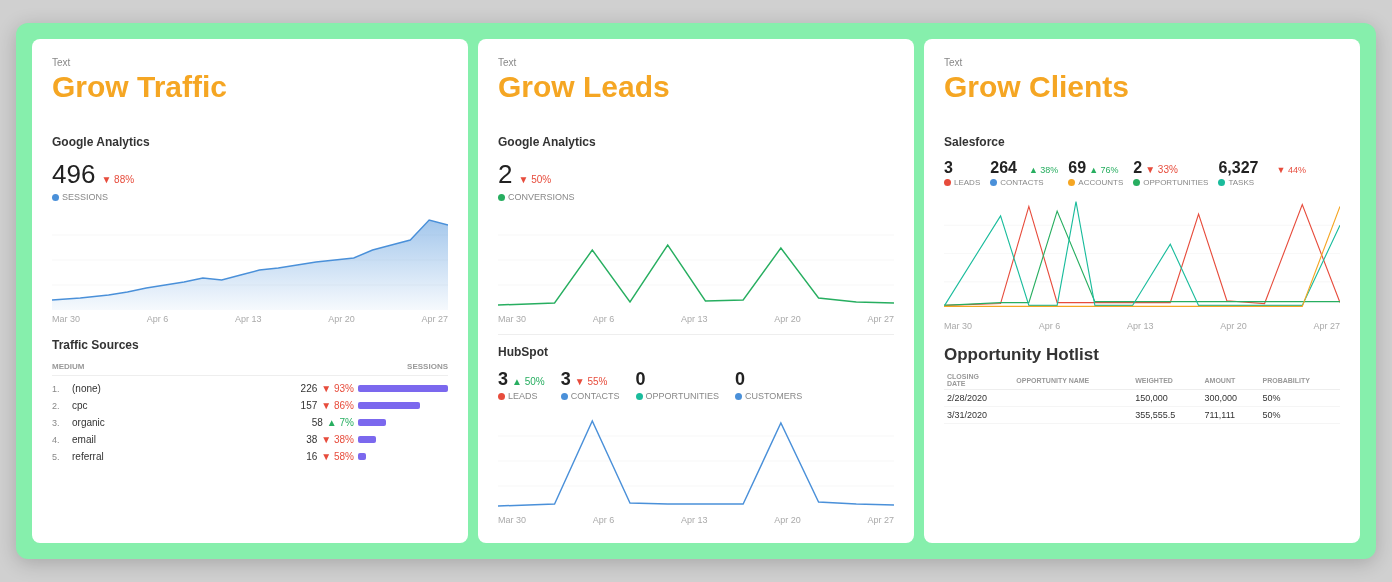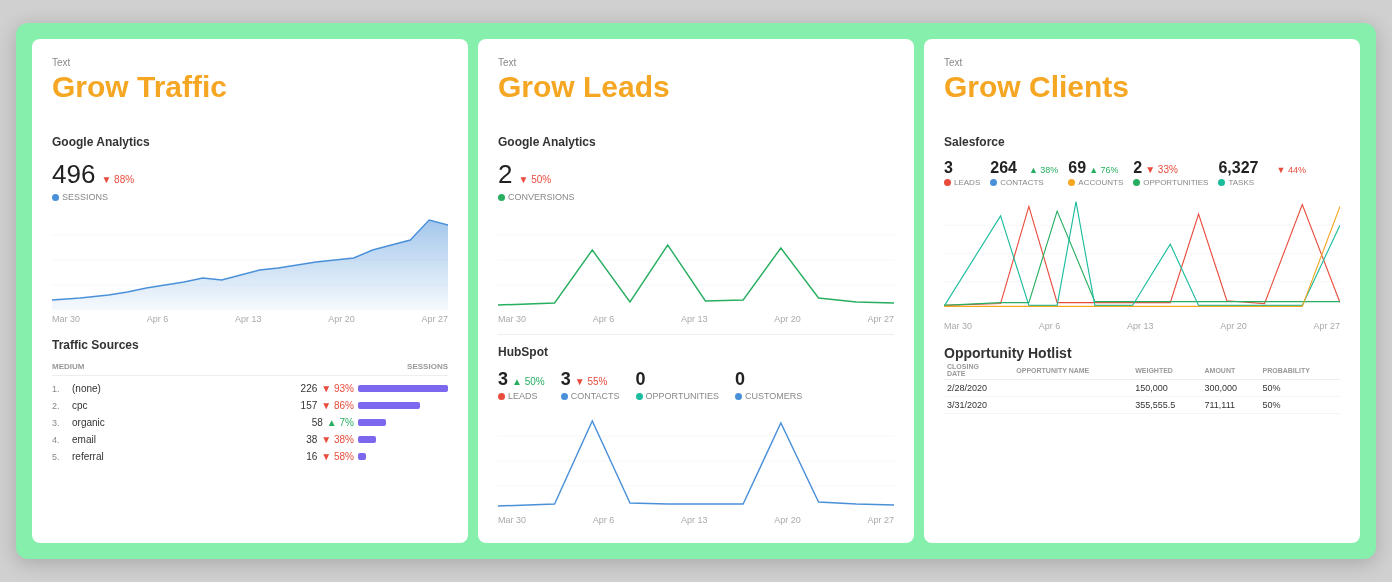--- a/index.html
+++ b/index.html
@@ -149,24 +149,24 @@
     .hubspot-metrics {
       display: flex;
       gap: 16px;
       margin-bottom: 10px;
     }
     
     .hotlist {
       margin-top: 14px;
     }
     .hotlist-header {
-      font-size: 14px;
+      font-size: 17px;
       font-weight: 600;
       color: #333;
-      margin-bottom: 0;
+      margin-bottom: 6px;
     }
     .hotlist-table {
       width: 100%;
       border-collapse: collapse;
       font-size: 9px;
     }
     .hotlist-table th {
       text-align: left;
       color: #999;
       font-weight: 700;

